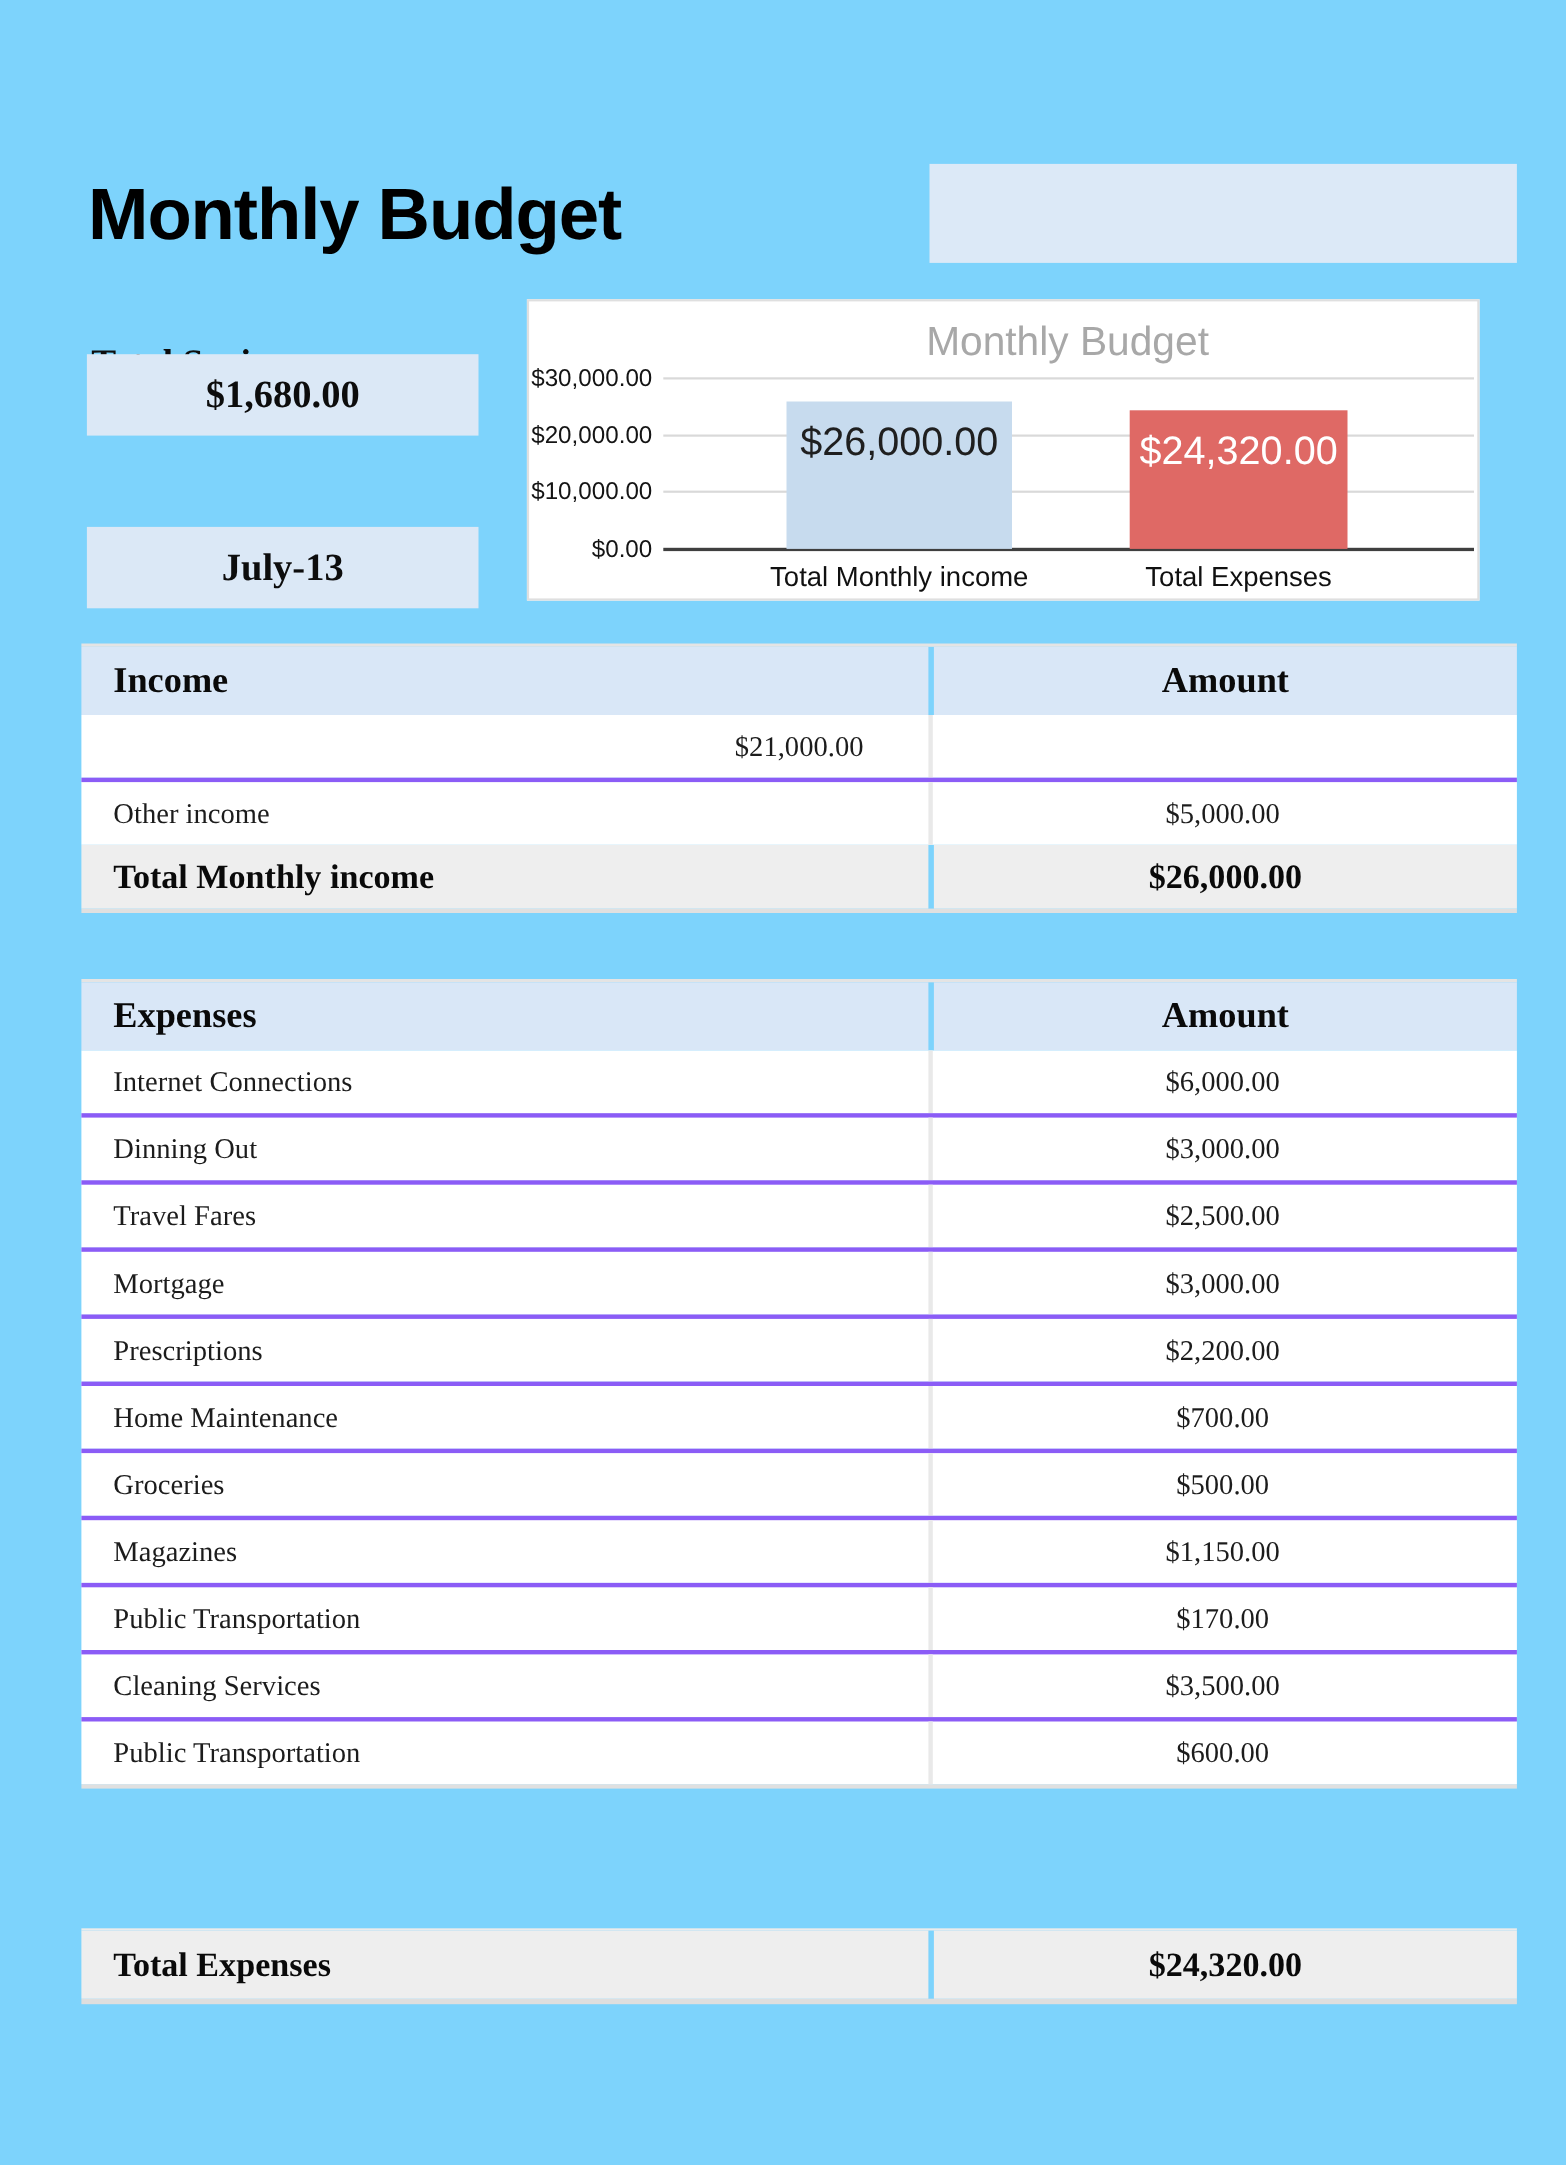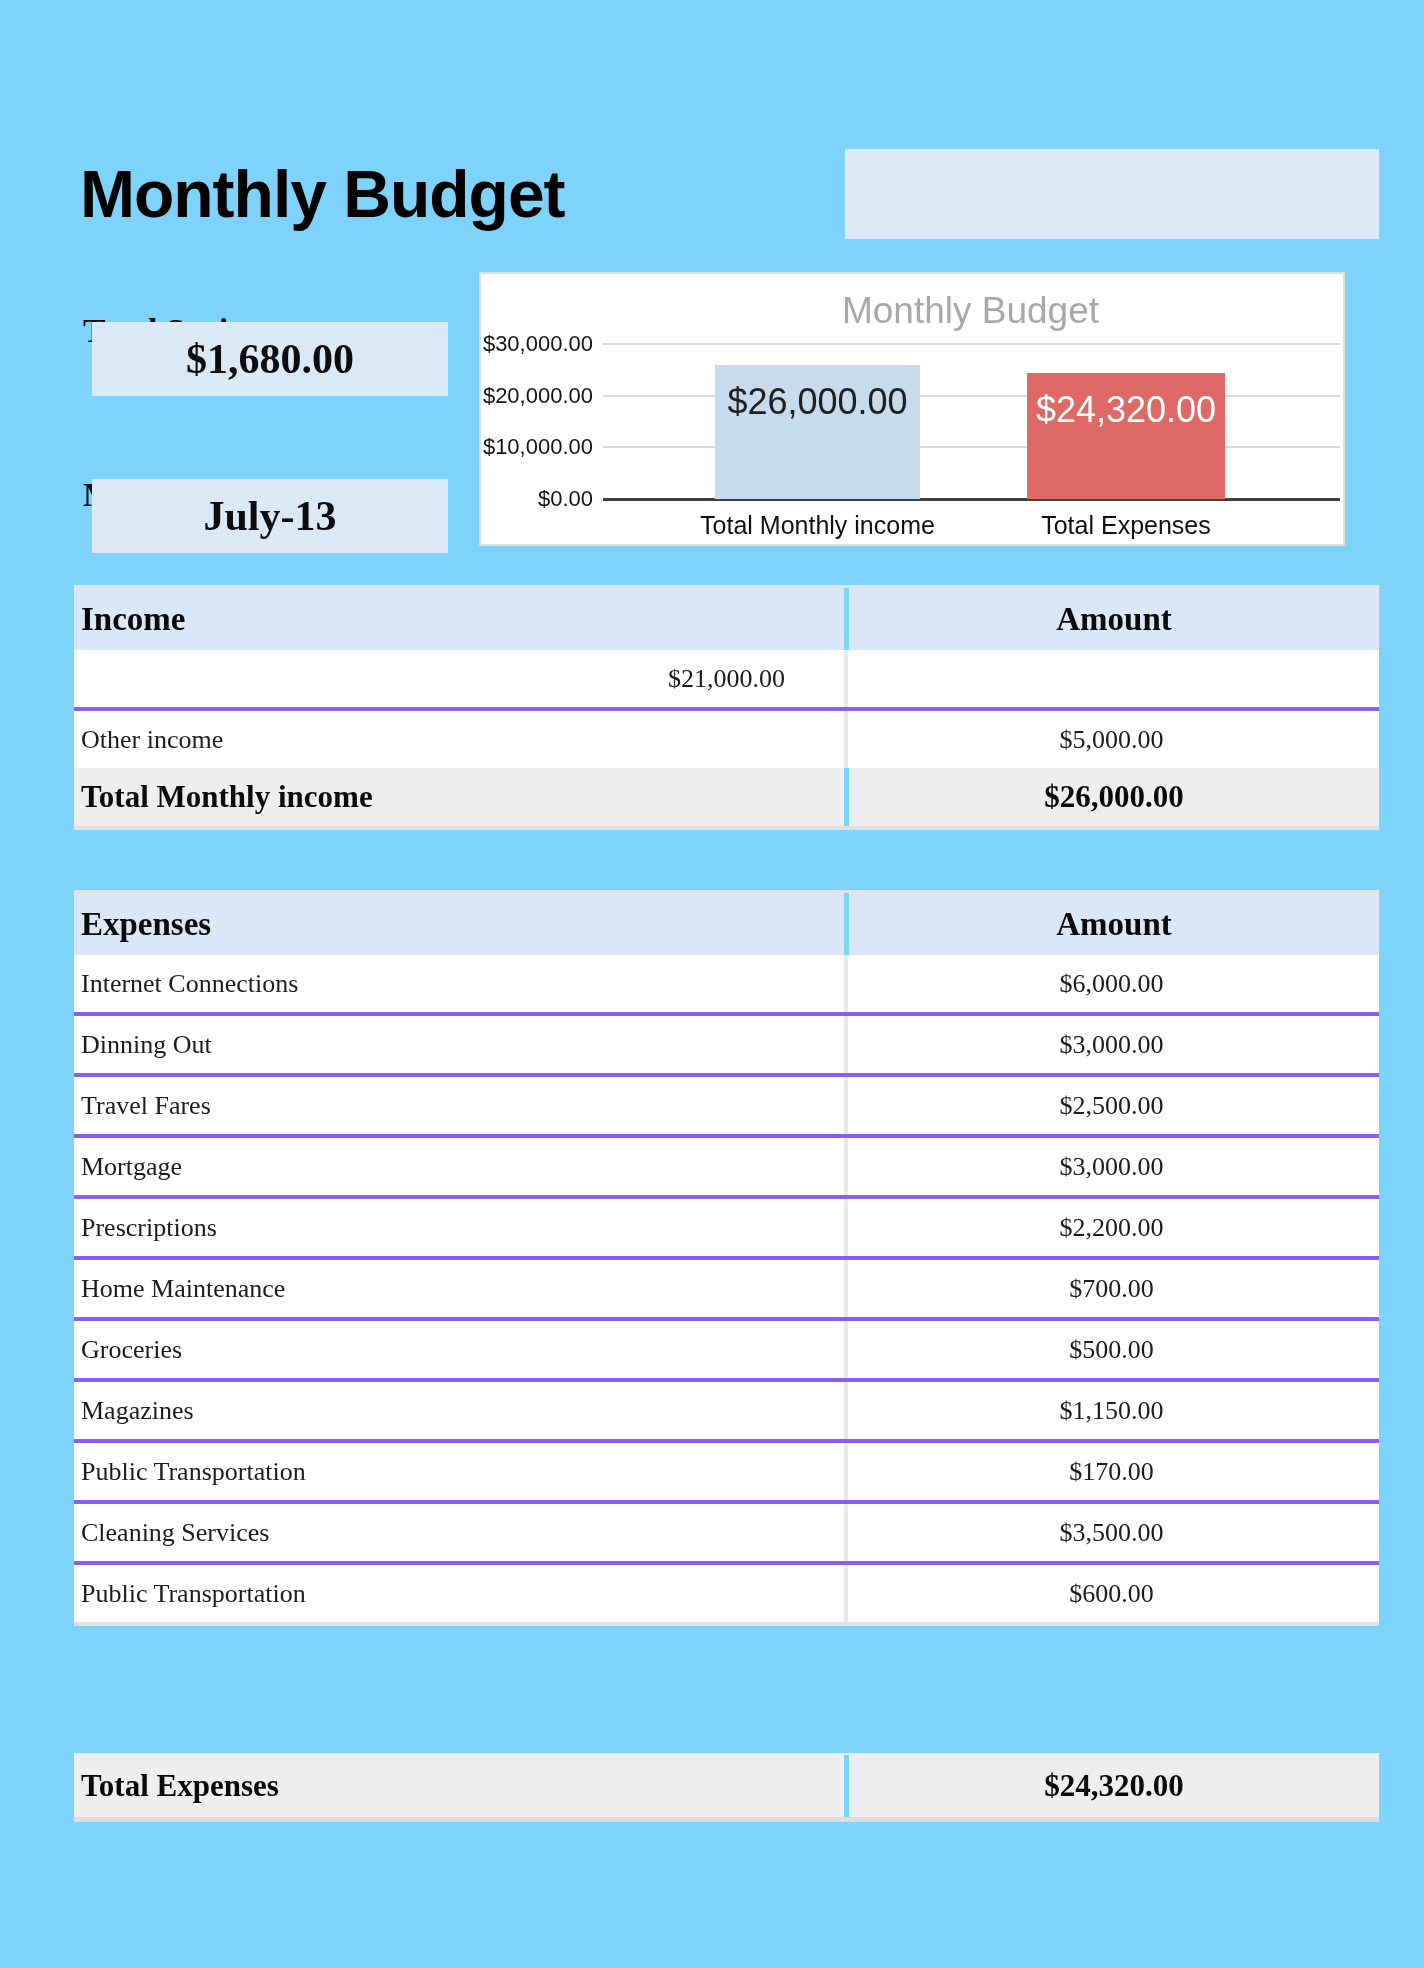--- a/index.html
+++ b/index.html
@@ -8,23 +8,23 @@
 
   
   .doc-title{position:absolute;left:80px;top:156px;
              font-family:"Liberation Sans",sans-serif;font-weight:900;
              font-size:66px;letter-spacing:-1px;color:#000;}
   .top-rect{position:absolute;left:845px;top:149px;width:534px;height:90px;
             background:#dce9f7;}
 
   
   .side-label{position:absolute;font-weight:bold;font-size:34px;color:#0d0d0d;margin-top:34px;}
-  .side-box{position:absolute;left:92px;width:356px;height:74px;background:#dbe8f6;
+  .side-box{position:absolute;left:79px;width:356px;height:74px;background:#dbe8f6;
             display:flex;align-items:center;justify-content:center;
-            font-weight:bold;font-size:42px;color:#0d0d0d;}
+            font-weight:bold;font-size:35px;color:#0d0d0d;}
   #lbl-savings{left:83px;top:278px;}
   #box-savings{top:322px;}
   #lbl-month{left:83px;top:442px;}
   #box-month{top:479px;}
 
   
   .chart-card{position:absolute;left:479px;top:272px;width:866px;height:274px;
               background:#fff;border:2px solid #dfdfdf;box-sizing:border-box;
               font-family:"Liberation Sans",sans-serif;}
   .chart-title{position:absolute;left:120px;top:16px;width:739px;text-align:center;
@@ -35,21 +35,21 @@
          color:#141414;height:28px;line-height:28px;}
   .bar{position:absolute;}
   .bar-label{position:absolute;width:100%;text-align:center;font-size:36px;}
   .xlabel{position:absolute;width:360px;text-align:center;font-size:25px;color:#101010;}
 
   
   .table{position:absolute;left:74px;width:1305px;border-top:3px solid #e4e4e4;
          border-bottom:4px solid #e0e0e0;}
   .t-row{position:relative;display:flex;}
   .t-row + .t-row{border-top:4px solid #8b5cf6;}
-  .cell-l{width:770px;box-sizing:border-box;padding-left:7px;display:flex;align-items:center;}
+  .cell-l{width:770px;box-sizing:border-box;padding-left:29px;display:flex;align-items:center;}
   .cell-r{flex:1;display:flex;align-items:center;justify-content:center;}
   .row-head{height:62px;}
   .row-head .cell-l,.row-head .cell-r{background:#d9e7f7;font-weight:bold;font-size:33px;color:#0a0a0a;}
   .row-head .cell-l{margin-right:5px;}
   .row-data{height:57px;background:#fff;font-size:26px;color:#1c1c1c;}
   .row-data .divider{position:absolute;left:770px;top:0;bottom:0;width:4px;background:#e9e9e9;}
   .row-total{height:58px;}
   .row-total .cell-l,.row-total .cell-r{background:#eeeeee;font-weight:bold;font-size:31px;color:#0a0a0a;}
   .row-total .cell-l{margin-right:5px;}
   #income-table{top:585px;}

